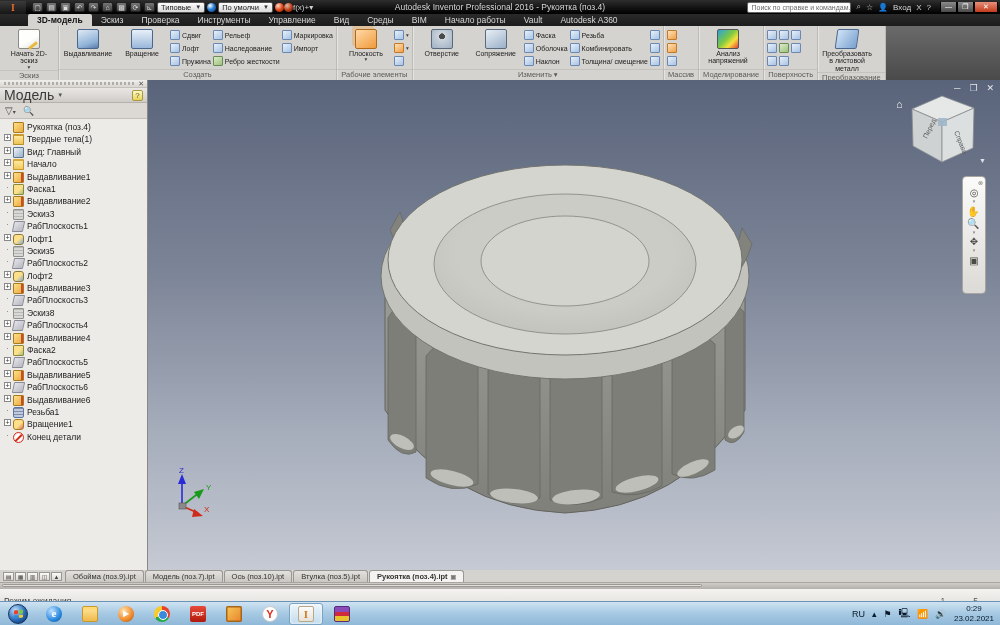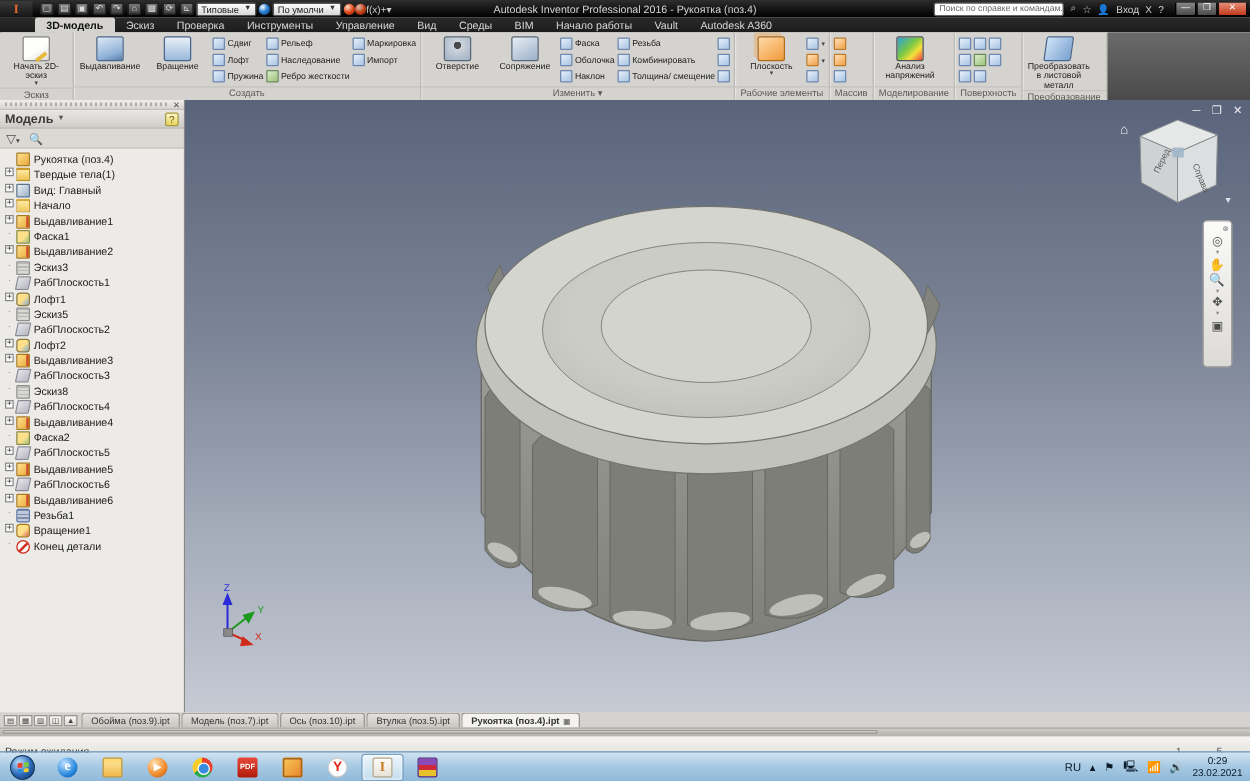--- a/index.html
+++ b/index.html
@@ -63,21 +63,21 @@
   .bi-stress-analysis { background:linear-gradient(135deg,#2fa0d8,#7ac943 45%,#f7e03c 70%,#e8403c); border:1px solid #555; }
   .bi-sheet-metal { background:linear-gradient(120deg,#cfe2f6,#7aa2d0); border:1px solid #4a688e; transform:skewX(-8deg); }
   .rg-filler { flex:1; background:linear-gradient(#6a6a6a,#4a4a4a); }
 
   
   .browser { position:absolute; left:0; top:80px; width:148px; height:490px; background:#d9d6d2; border-right:1px solid #8a8884; display:flex; flex-direction:column; }
   .b-grip { height:8px; display:flex; align-items:center; background:linear-gradient(#efeeec,#d9d6d2); border-bottom:1px solid #c2bfbb; }
   .b-grip .dots { flex:1; height:3px; margin:0 4px; background:repeating-linear-gradient(90deg,#b0ada9 0 2px,transparent 2px 4px); }
   .b-grip .x { font-size:7px; color:#555; padding-right:3px; }
   .b-head { height:15px; background:linear-gradient(#e9e7e4,#cfccc8); border-bottom:1px solid #b5b2ae; display:flex; align-items:center; padding:0 4px; }
-  .b-head .t { font-size:10px; color:#3a3a3a; font-weight:bold; }
+  .b-head .t { font-size:14px; color:#3a3a3a; font-weight:normal; }
   .b-head .arr { font-size:6px; color:#555; margin-left:3px; }
   .b-head .q { margin-left:auto; width:11px; height:11px; background:linear-gradient(#fff8c8,#e8d45a); border:1px solid #a89a3a; border-radius:2px;
     font-size:8px; line-height:10px; text-align:center; color:#6a5a1a; }
   .b-tools { height:16px; display:flex; align-items:center; gap:8px; padding:0 5px; border-bottom:1px solid #c2bfbb; background:#dcd9d5; }
   .b-tools .funnel { color:#4a4a4a; font-size:10px; }
   .b-tools .bino { color:#2a2a2a; font-size:9px; font-weight:bold; }
   .b-tree { flex:1; background:#edebe8; overflow:hidden; padding:3px 0 0 3px; }
   .trow { display:flex; height:12.4px; white-space:nowrap; }
   .texp { width:9px; flex:0 0 9px; font-size:7px; color:#666; text-align:center; }
   .texp .pbox { display:inline-block; width:7px; height:7px; border:1px solid #888; background:#fff; font-size:7px; line-height:5px; color:#333; }
@@ -276,20 +276,43 @@
               <span class="si"></span>
               <span>Импорт</span>
             </div>
           </div>
         </div>
         <div class="rg-label">Создать</div>
       </div>
       <div class="rgroup">
         <div class="rg-body">
           <div class="bigbtn">
+            <div class="bi bi-work-plane"></div>
+            <div>Плоскость</div>
+            <div class="arrw">▾</div>
+          </div>
+          <div class="smallcol">
+            <div class="smallbtn">
+              <span class="si"></span>
+              <span class="arrw">▾</span>
+            </div>
+            <div class="smallbtn">
+              <span class="si or"></span>
+              <span class="arrw">▾</span>
+            </div>
+            <div class="smallbtn">
+              <span class="si"></span>
+            </div>
+          </div>
+        </div>
+        <div class="rg-label">Рабочие элементы</div>
+      </div>
+      <div class="rgroup">
+        <div class="rg-body">
+          <div class="bigbtn">
             <div class="bi bi-hole"></div>
             <div>Отверстие</div>
           </div>
           <div class="bigbtn">
             <div class="bi bi-fillet"></div>
             <div>Сопряжение</div>
           </div>
           <div class="smallcol">
             <div class="smallbtn">
               <span class="si"></span>
@@ -324,43 +347,20 @@
             </div>
             <div class="smallbtn">
               <span class="si"></span>
             </div>
             <div class="smallbtn">
               <span class="si"></span>
             </div>
           </div>
         </div>
         <div class="rg-label">Изменить ▾</div>
-      </div>
-      <div class="rgroup">
-        <div class="rg-body">
-          <div class="bigbtn">
-            <div class="bi bi-work-plane"></div>
-            <div>Плоскость</div>
-            <div class="arrw">▾</div>
-          </div>
-          <div class="smallcol">
-            <div class="smallbtn">
-              <span class="si"></span>
-              <span class="arrw">▾</span>
-            </div>
-            <div class="smallbtn">
-              <span class="si or"></span>
-              <span class="arrw">▾</span>
-            </div>
-            <div class="smallbtn">
-              <span class="si"></span>
-            </div>
-          </div>
-        </div>
-        <div class="rg-label">Рабочие элементы</div>
       </div>
       <div class="rgroup">
         <div class="rg-body">
           <div class="smallcol">
             <div class="smallbtn">
               <span class="si or"></span>
             </div>
             <div class="smallbtn">
               <span class="si or"></span>
             </div>

